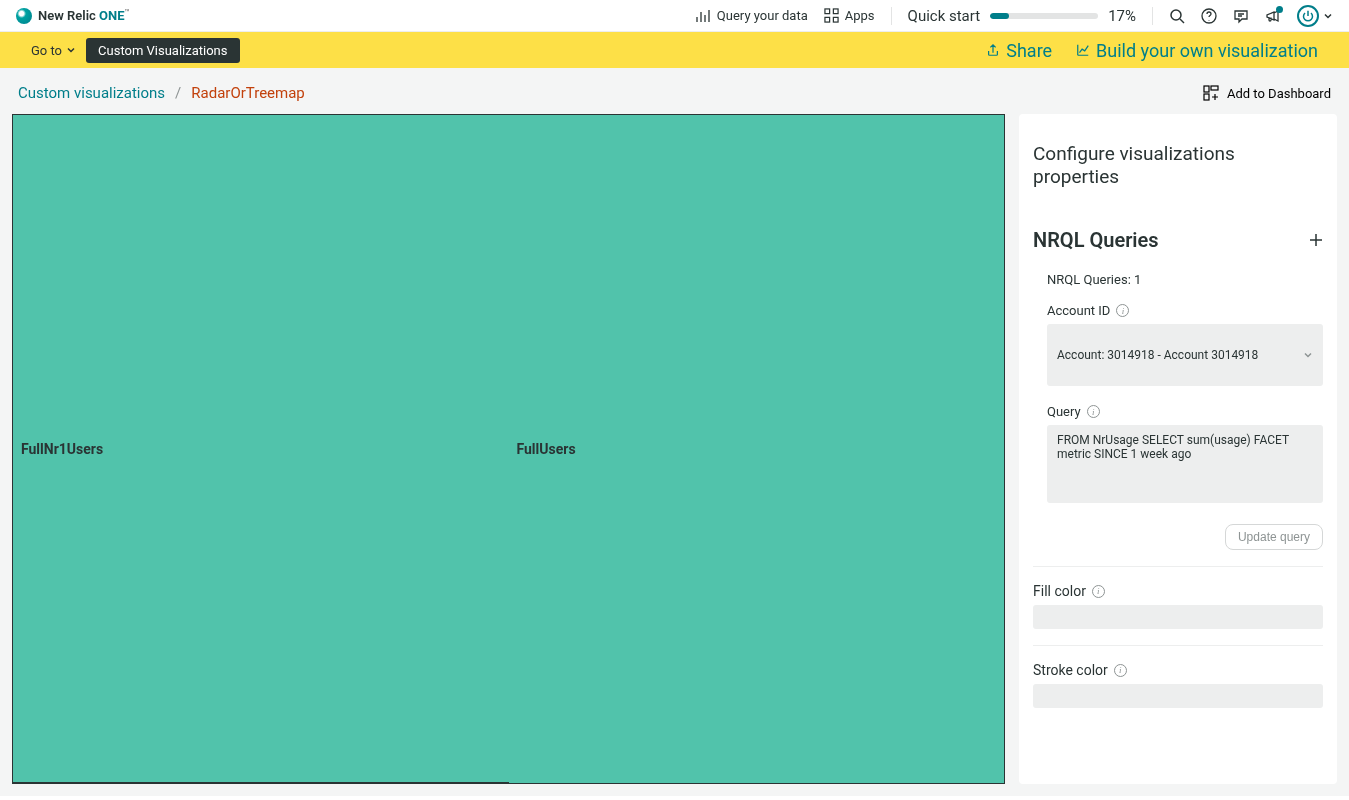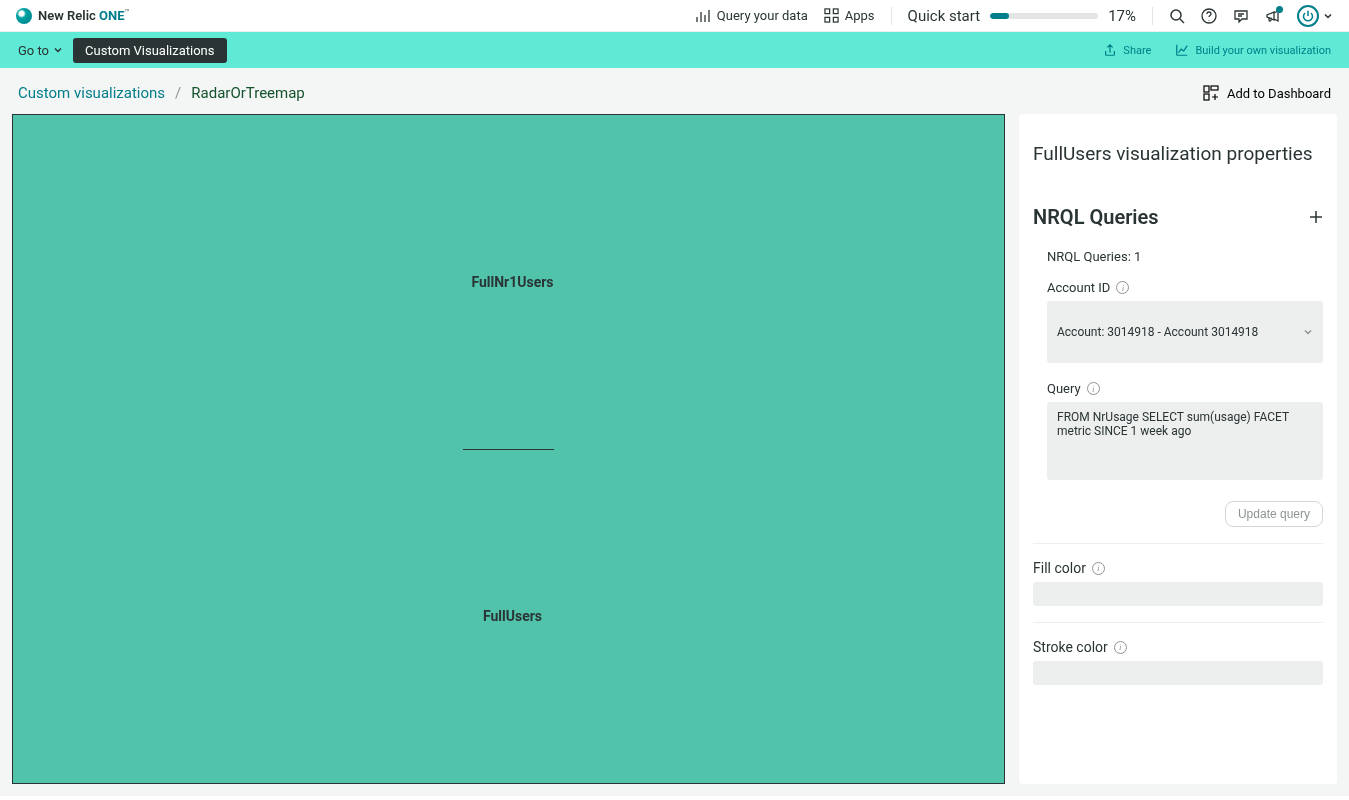--- a/index.html
+++ b/index.html
@@ -114,81 +114,80 @@
       justify-content: center;
     }
     .avatar svg { color: #007e8a; }
     .avatar-group { display:flex; align-items:center; gap:4px; cursor:pointer;}
     
     .action-bar {
       height: 36px;
       display: flex;
       align-items: center;
       justify-content: space-between;
-      padding: 0 18px;
-      background: #5eead4;
+      padding: 0 31px;
+      background: #fde047;
     }
     .action-left { display:flex; align-items:center; gap:10px;}
     .goto-btn {
       display: flex;
       align-items: center;
       gap: 4px;
       cursor: pointer;
       font-size: 13px;
     }
     .pill {
       background: #2a3434;
       color: #fff;
       padding: 5px 12px;
       border-radius: 3px;
       font-size: 13px;
     }
     .action-right { display:flex; align-items:center; gap:24px;}
     .teal-link {
       color: #007e8a;
       display:flex;
-      align-items:flex-end;
+      align-items:center;
       gap:6px;
       cursor:pointer;
-      font-size: 11px;
+      font-size: 18px;
     }
     
     .breadcrumb-row {
       display:flex;
       align-items:center;
       justify-content:space-between;
       padding: 16px 18px 12px 18px;
       background: #f4f5f5;
     }
     .breadcrumb { display:flex; align-items:center; gap:10px; font-size:15px;}
     .breadcrumb a { color:#007e8a; text-decoration:none; cursor:pointer;}
     .breadcrumb .sep { color:#8e9494;}
-    .breadcrumb .current { color:#14532d;}
+    .breadcrumb .current { color:#c2410c;}
     .add-dash {
       color:#000000;
       display:flex;
       align-items:center;
       gap:8px;
       font-size:13px;
     }
     
     .main {
       display:flex;
       gap:14px;
       padding: 0 12px 12px 12px;
       background:#f4f5f5;
       height: calc(800px - 32px - 36px - 50px);
     }
     .viz-area {
       flex: 1;
       background: #51c3ab;
       border: 1px solid #2a3434;
       display:flex;
-      flex-direction:column;
-      align-items:center;
+      flex-direction:row;
     }
     .viz-cell {
       flex:1;
       border-bottom: 1px solid #2a3434;
       display:flex;
       align-items:center;
       padding-left: 8px;
     }
     .viz-cell:last-child { border-bottom: none;}
     .viz-label {
@@ -405,21 +404,21 @@
   <div class="viz-area">
     <div class="viz-cell">
       <span class="viz-label">FullNr1Users</span>
     </div>
     <div class="viz-cell">
       <span class="viz-label">FullUsers</span>
     </div>
   </div>
 
   <div class="config-panel">
-    <div class="config-title">FullUsers visualization properties</div>
+    <div class="config-title">Configure visualizations properties</div>
 
     <div class="section-header">
       <span>NRQL Queries</span>
       <div class="plus-btn">
         <svg width="14" height="14" viewBox="0 0 14 14" fill="none" stroke="currentColor" stroke-width="1.5">
             <path d="M7 1v12M1 7h12"></path>
           </svg>
       </div>
     </div>
 

